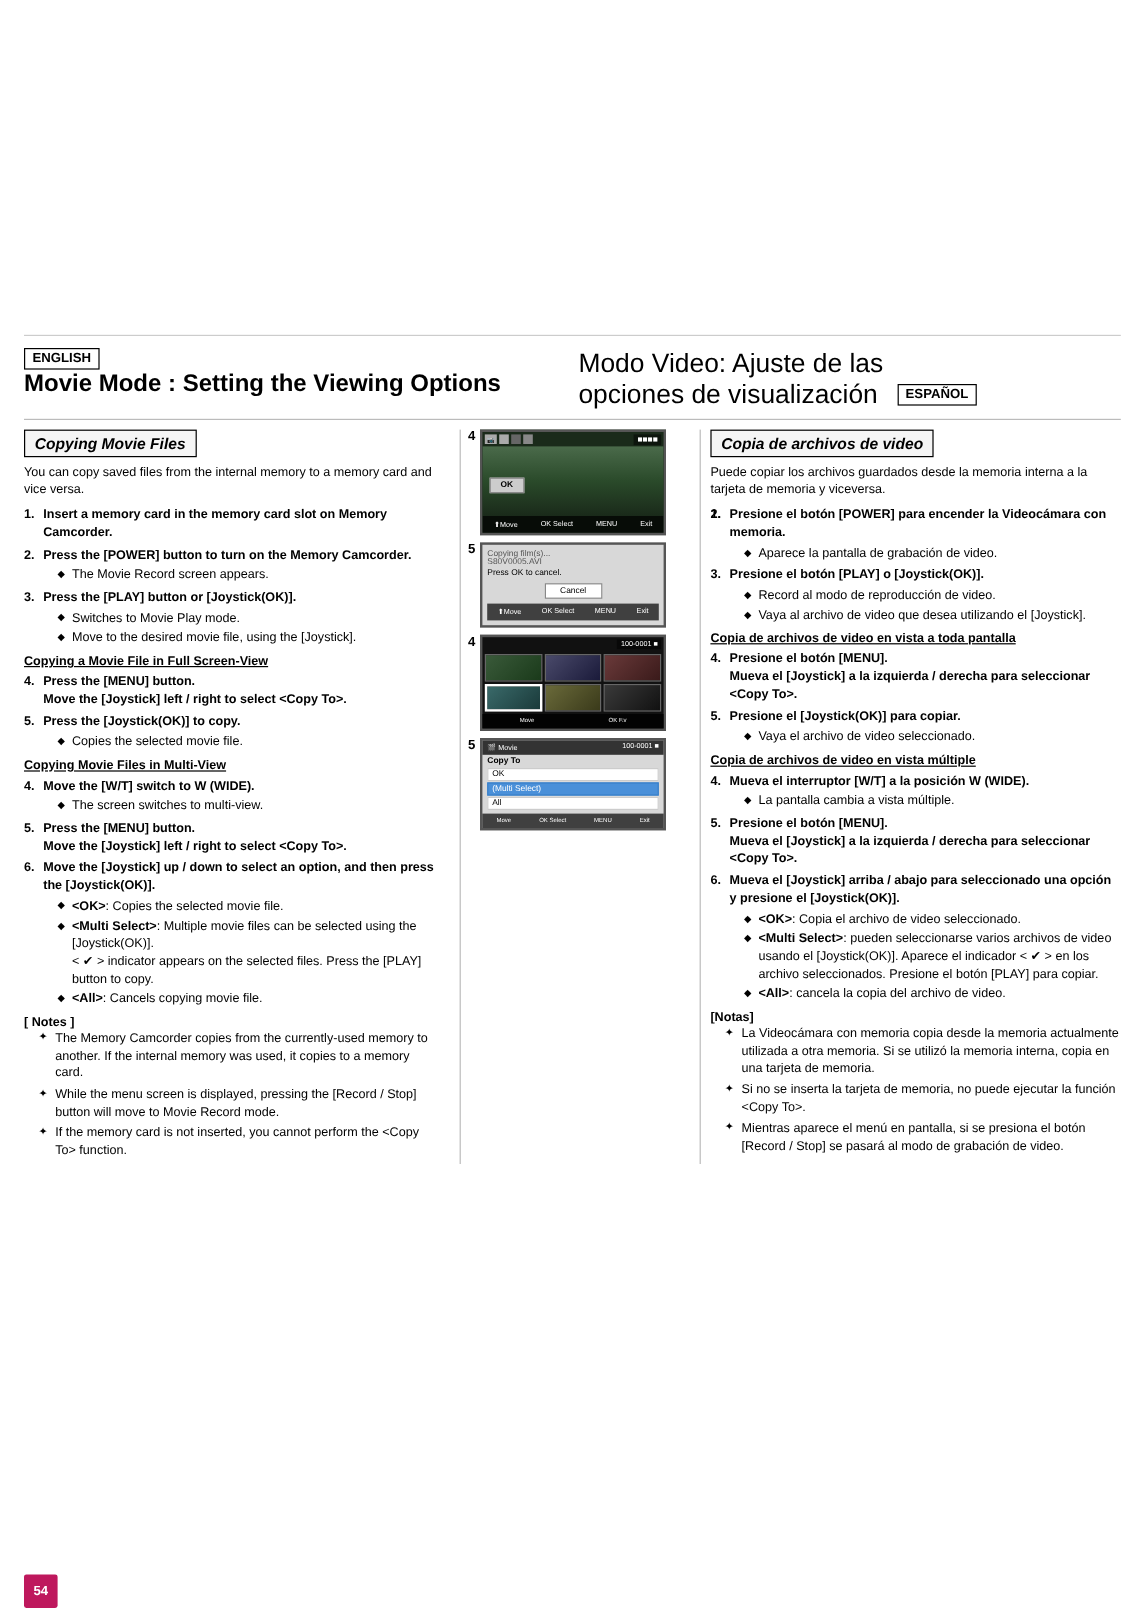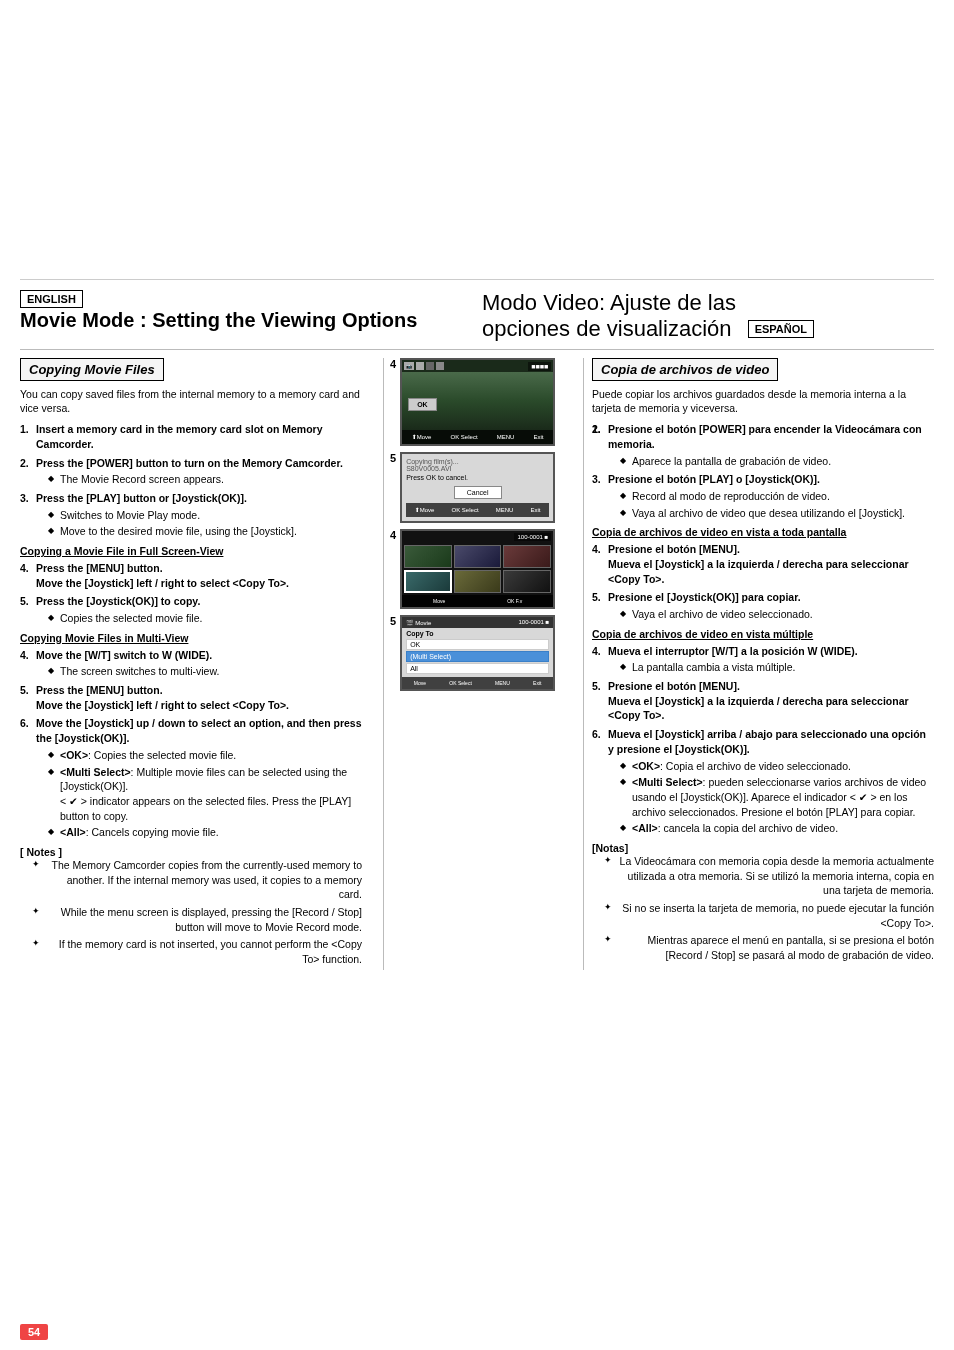--- a/index.html
+++ b/index.html
@@ -98,21 +98,20 @@
       margin-top: 6px;
       font-size: 10.5px;
     }
     .notes-title {
       font-weight: bold;
       font-size: 10.5px;
     }
     .notes-list {
       list-style: none;
       padding-left: 12px;
-      text-align: right;
     }
     .notes-list li {
       margin-bottom: 3px;
       font-size: 10.5px;
       line-height: 1.4;
       position: relative;
       padding-left: 14px;
     }
     .notes-list li::before {
       content: "✦";
@@ -128,22 +127,22 @@
     .screen-row {
       display: flex;
       align-items: flex-start;
       margin-bottom: 6px;
     }
     .page-num-badge {
       position: absolute;
       bottom: 10px;
       left: 20px;
       width: 28px;
-      height: 16px;
-      background: #ef4444;
+      height: 28px;
+      background: #be185d;
       color: #fff;
       display: flex;
       align-items: center;
       justify-content: center;
       font-size: 11px;
       font-weight: bold;
       border-radius: 2px;
     }
     .content-columns {
       display: flex;

